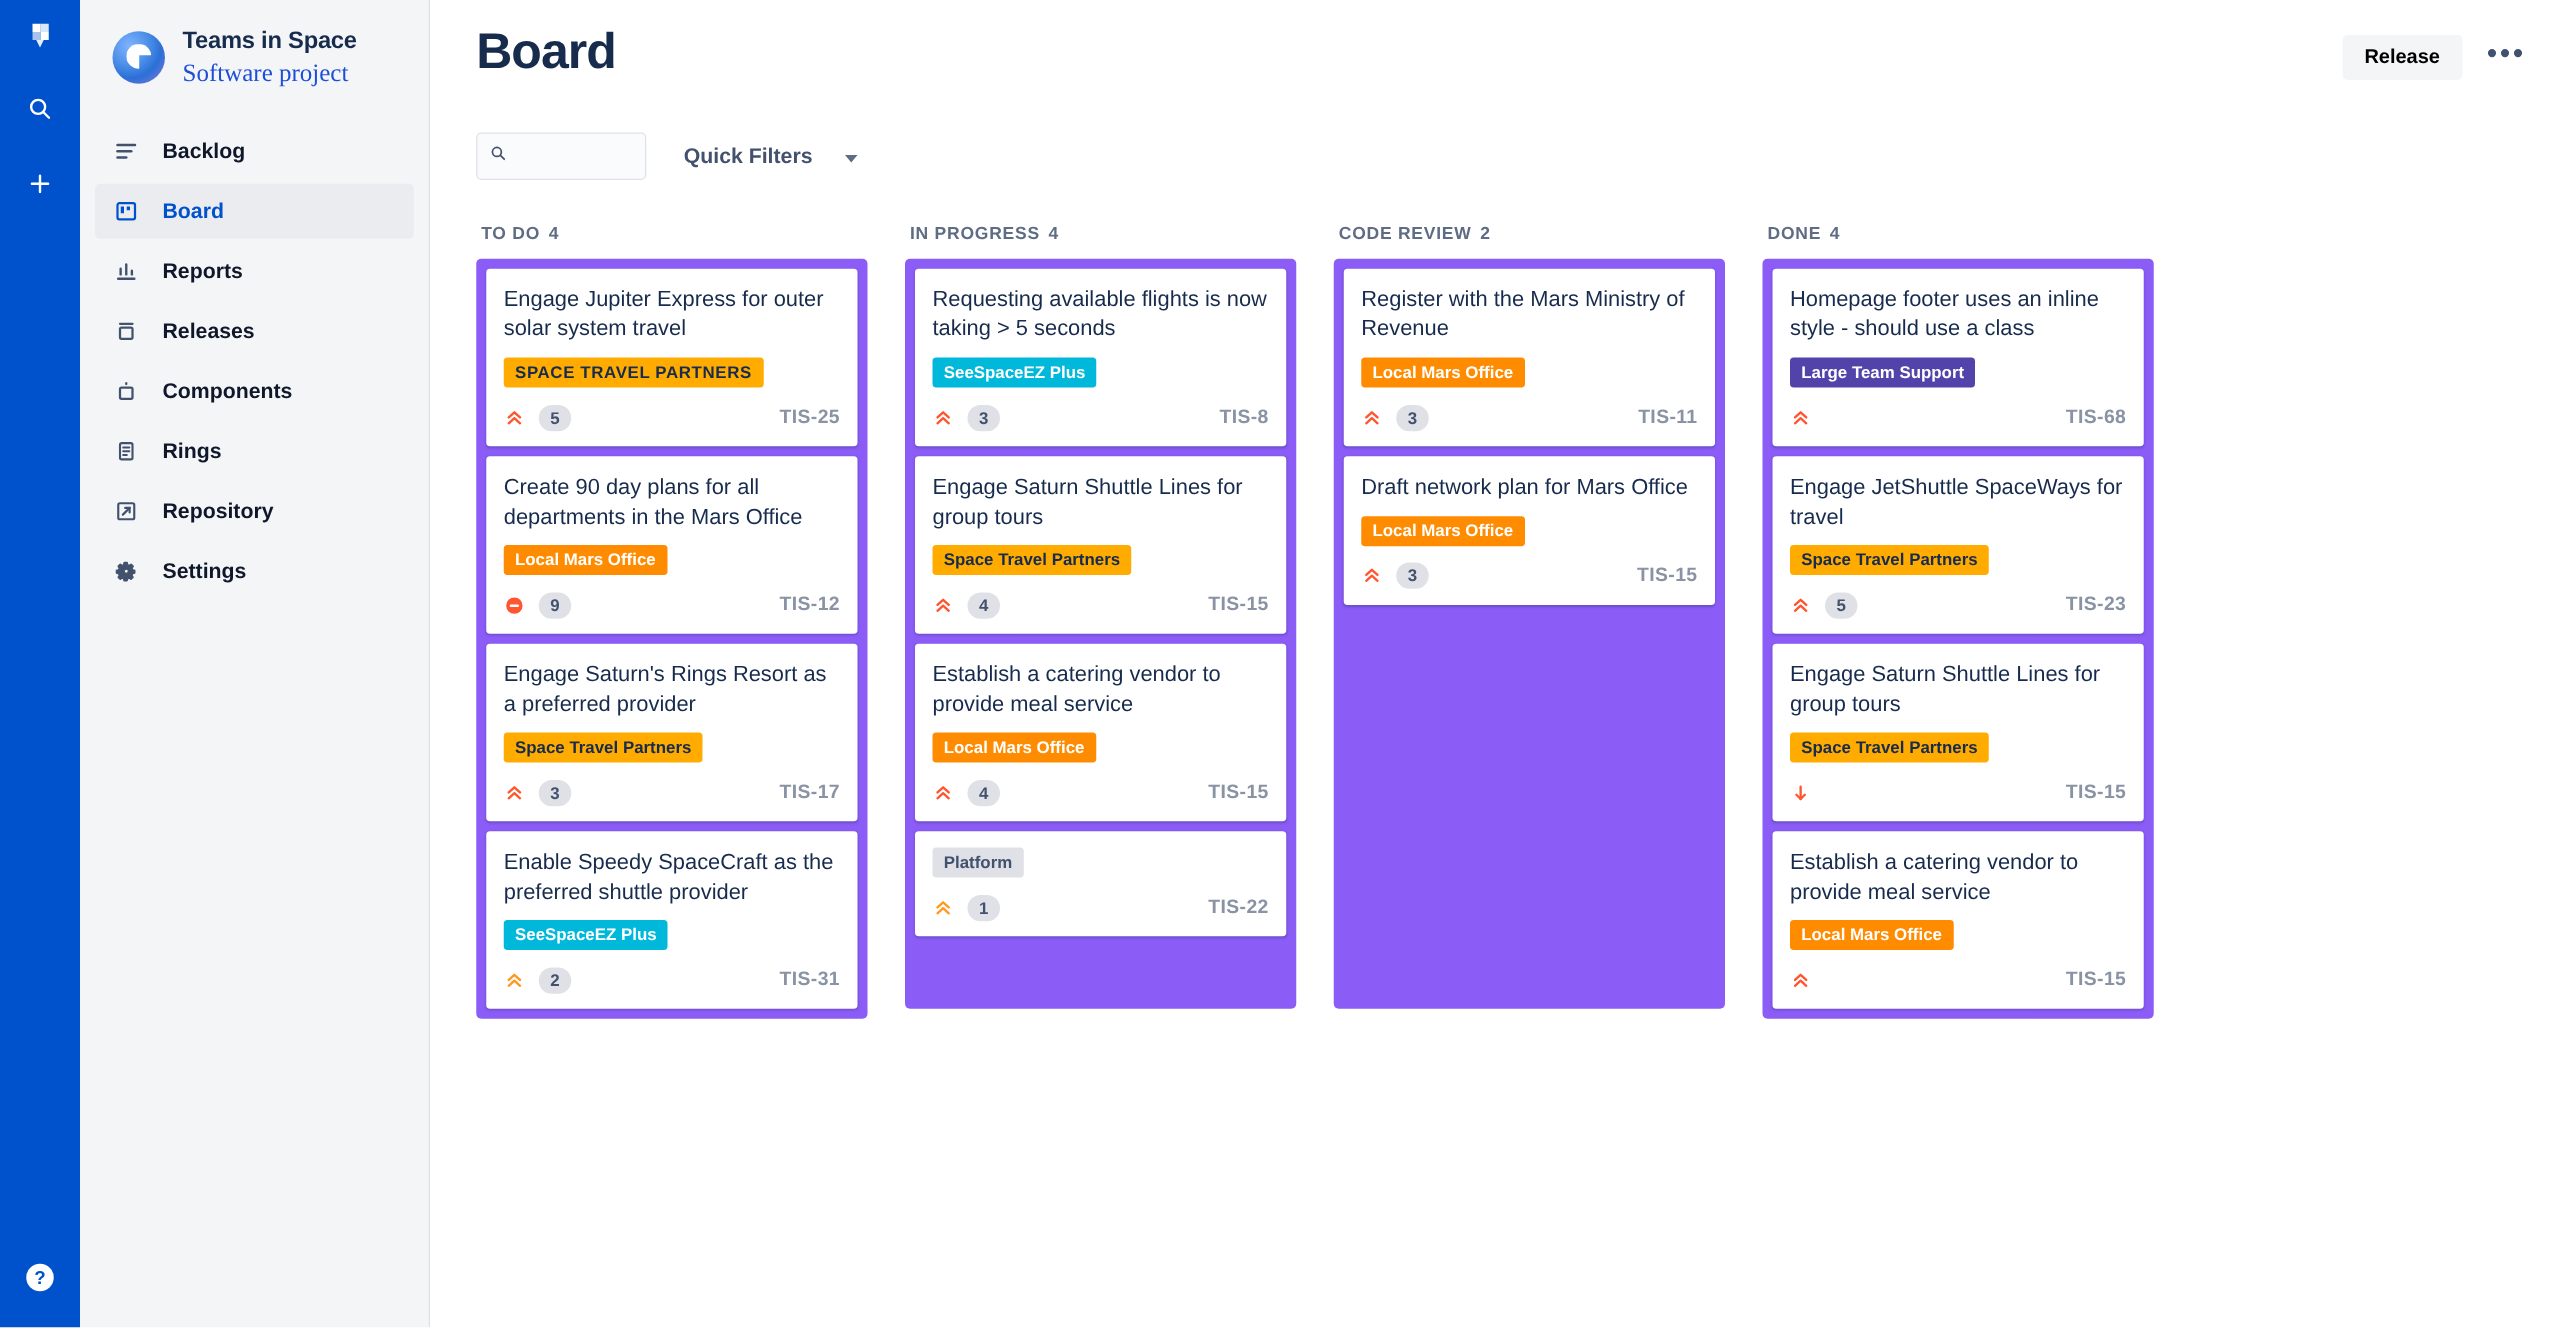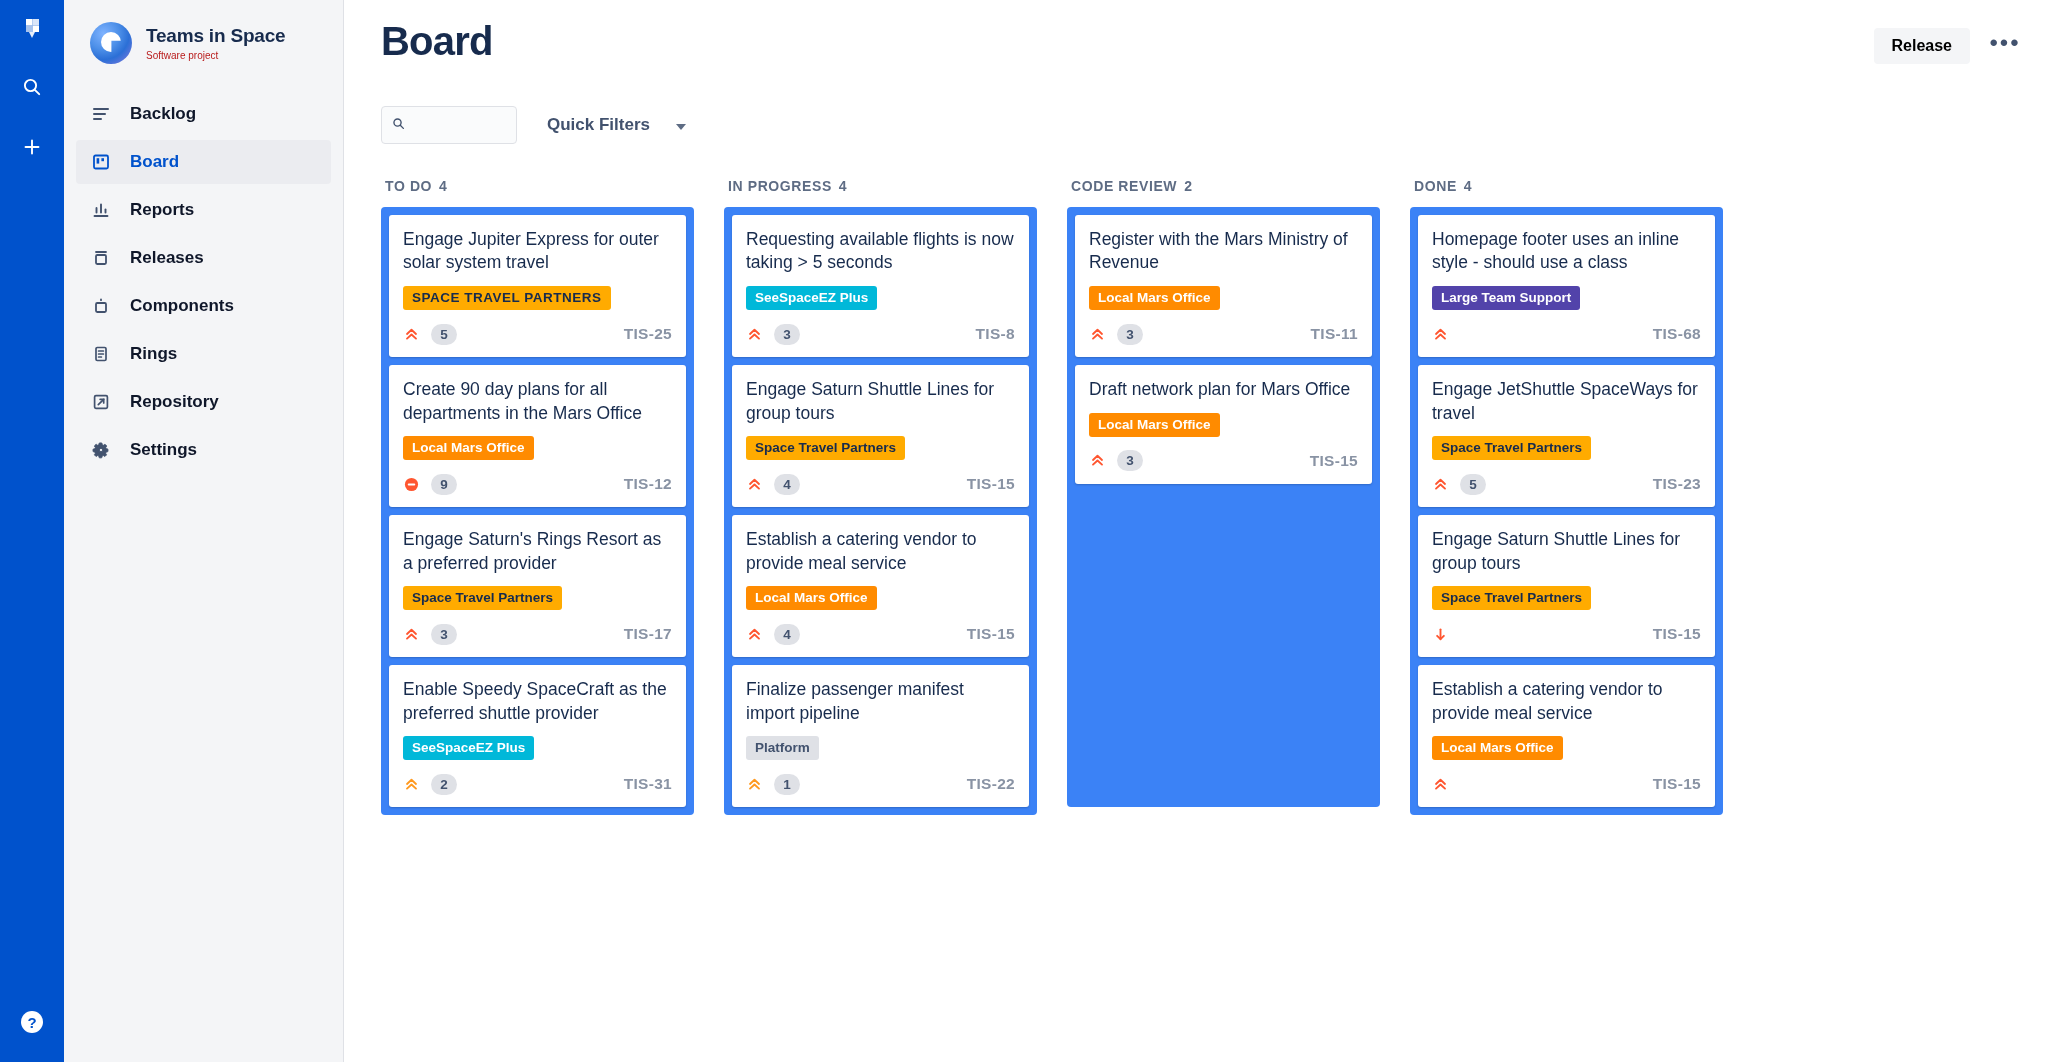--- a/index.html
+++ b/index.html
@@ -78,23 +78,24 @@
     clip-path: polygon(0 0, 100% 0, 100% 44%, 52% 44%, 52% 100%, 0 100%);
   }
   .proj-name {
     font-size: 19px;
     font-weight: 700;
     color: #172B4D;
     line-height: 1.2;
     letter-spacing: -0.2px;
   }
   .proj-type {
-    font-size: 10px;
-    color: #b91c1c;
+    font-size: 20px;
+    color: #1d4ed8;
     margin-top: 3px;
+    font-family: Liberation Serif, serif;
   }
 
   .nav { padding: 0 12px; }
   .nav-item {
     display: flex;
     align-items: center;
     gap: 18px;
     height: 44px;
     padding: 0 14px;
     border-radius: 4px;
@@ -214,21 +215,21 @@
     color: #5E6C84;
     letter-spacing: 0.6px;
     text-transform: uppercase;
     padding: 0 4px 0 4px;
     margin-bottom: 13px;
     display: flex;
     gap: 7px;
   }
   .col-count { color: #5E6C84; font-weight: 700; letter-spacing: 0; }
   .col-body {
-    background: #3b82f6;
+    background: #8b5cf6;
     border-radius: 4px;
     padding: 8px;
     min-height: 600px;
     display: flex;
     flex-direction: column;
     gap: 8px;
   }
 
   
   .card {
@@ -592,21 +593,20 @@
                       <polyline points="3.2,7.4 8,3 12.8,7.4"></polyline>
                       <polyline points="3.2,12.4 8,8 12.8,12.4"></polyline>
                     </svg>
                   </span>
                   <span class="points">4</span>
                 </div>
                 <span class="issue-key">TIS-15</span>
               </div>
             </div>
             <div class="card">
-              <div class="card-title">Finalize passenger manifest import pipeline</div>
               <div class="labels">
                 <span class="label label--grey">Platform</span>
               </div>
               <div class="card-foot">
                 <div class="foot-left">
                   <span class="prio">
                     <svg width="15" height="15" viewBox="0 0 16 16" fill="none" stroke="#FF991F" stroke-width="2" stroke-linecap="round" stroke-linejoin="round">
                       <polyline points="3.2,7.4 8,3 12.8,7.4"></polyline>
                       <polyline points="3.2,12.4 8,8 12.8,12.4"></polyline>
                     </svg>

